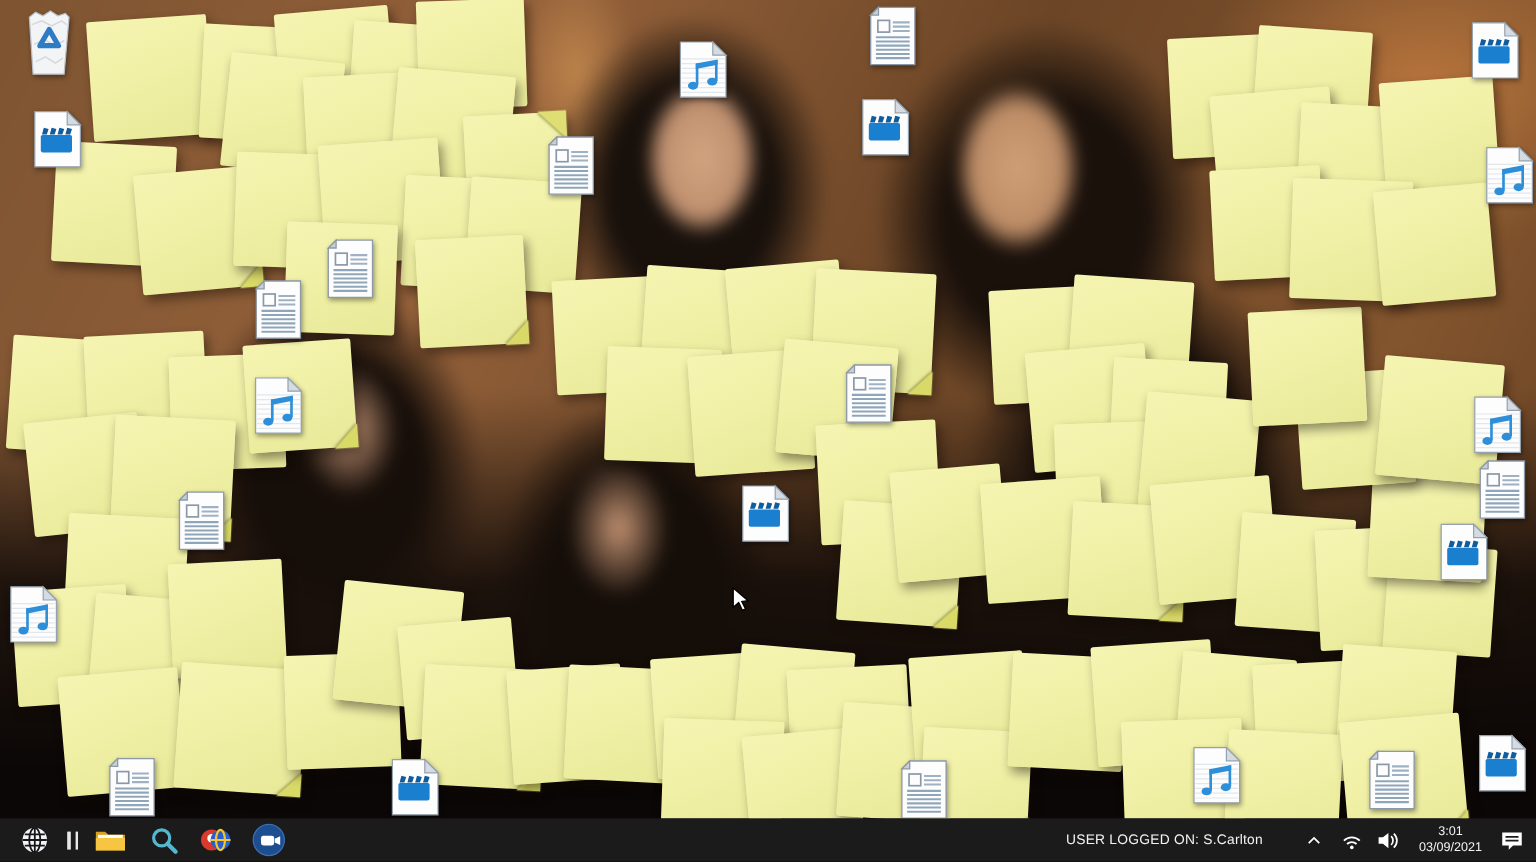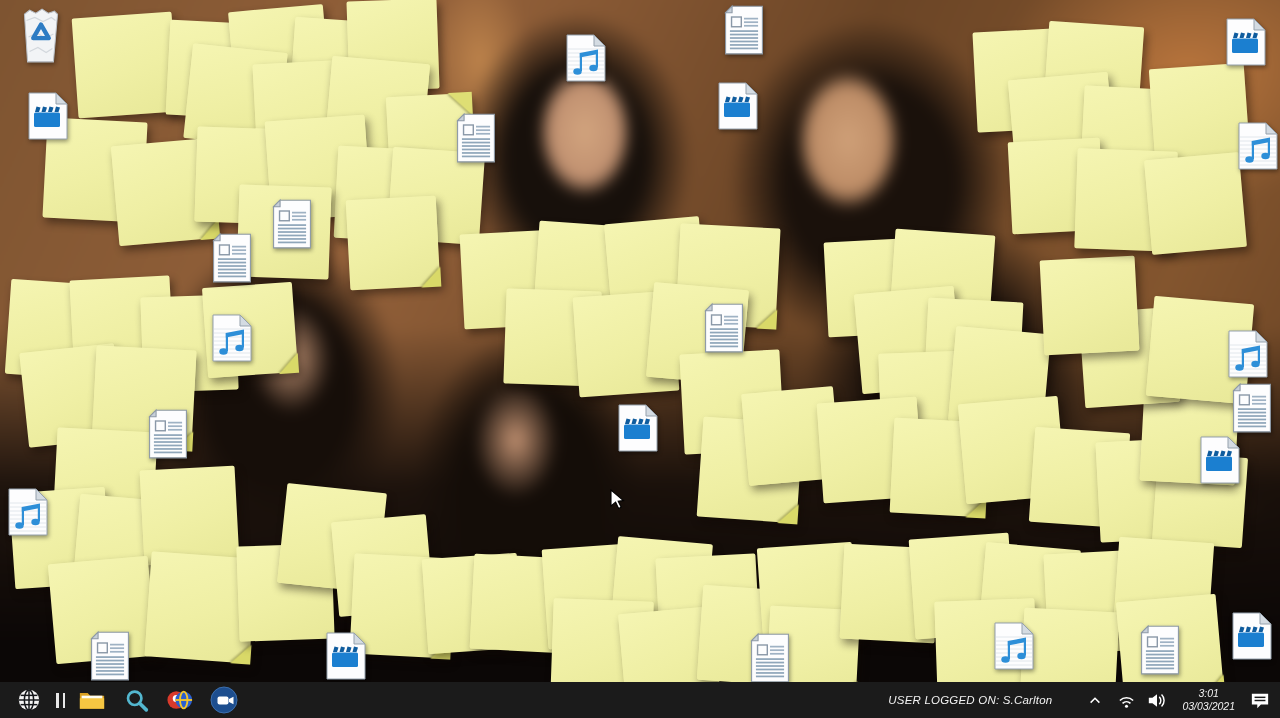--- a/index.html
+++ b/index.html
@@ -35,21 +35,21 @@
   .note.has-fold-tr .fold{display:block;position:absolute;right:-1px;top:-1px;width:0;height:0;
     border-top:24px solid #dede74;border-left:24px solid transparent;
     filter:drop-shadow(-1px 1px 1px rgba(110,110,40,.55));}
   .file-icon{position:absolute;width:44px;height:52px;
     filter:drop-shadow(1px 2px 2px rgba(0,0,0,.4));}
   .file-icon svg{width:100%;height:100%;}
   .bin-icon{position:absolute;width:50px;height:60px;filter:drop-shadow(1px 2px 2px rgba(0,0,0,.4));}
   .bin-icon svg{width:100%;height:100%;}
   .cursor{position:absolute;z-index:100;width:16px;height:22px;}
   .taskbar{position:absolute;left:0;right:0;bottom:0;height:36px;background:#1b1b1b;
-    display:flex;align-items:center;z-index:50;padding:0 10px;box-sizing:border-box;font-style:italic;}
+    display:flex;align-items:center;z-index:50;padding:0 10px;box-sizing:border-box;}
   .tb-left{display:flex;align-items:center;gap:6px;}
   .tb-btn{background:none;border:none;padding:0;width:38px;height:36px;display:flex;
     align-items:center;justify-content:center;cursor:pointer;}
   .tb-sep{display:flex;gap:4px;align-items:center;margin:0 2px;}
   .tb-sep i{display:block;width:2.5px;height:15px;background:#e8e8e8;}
   .tb-right{margin-left:auto;display:flex;align-items:center;gap:11px;color:#f2f2f2;}
   .user-text{font-size:11.5px;letter-spacing:.2px;margin-right:22px;}
   .tray-ico{display:flex;align-items:center;justify-content:center;width:20px;height:24px;cursor:pointer;}
   .clock{font-size:10.5px;line-height:1.25;text-align:center;margin:0 4px;cursor:pointer;}
   .clock span{display:block;}
@@ -757,21 +757,21 @@
     </span>
     <span class="tray-ico">
       <svg width="20" height="17" viewBox="0 0 22 18">
         <polygon points="2,6 6,6 11,2 11,16 6,12 2,12" fill="#ffffff"></polygon>
         <path d="M13.5 5 a5.5 5.5 0 0 1 0 8" fill="none" stroke="#ffffff" stroke-width="1.6"></path>
         <path d="M16 2.5 a9 9 0 0 1 0 13" fill="none" stroke="#ffffff" stroke-width="1.6"></path>
       </svg>
     </span>
     <div class="clock">
       <span>3:01</span>
-      <span>03/03/2021</span>
+      <span>03/09/2021</span>
     </div>
     <span class="tray-ico">
       <svg width="20" height="19" viewBox="0 0 22 21">
         <path d="M2 3 h18 v12 h-8 l-4 4 v-4 h-6 z" fill="#ffffff"></path>
         <line x1="5" y1="7" x2="17" y2="7" stroke="#1b1b1b" stroke-width="1.6"></line>
         <line x1="5" y1="10.5" x2="17" y2="10.5" stroke="#1b1b1b" stroke-width="1.6"></line>
       </svg>
     </span>
   </div>
 </div>

